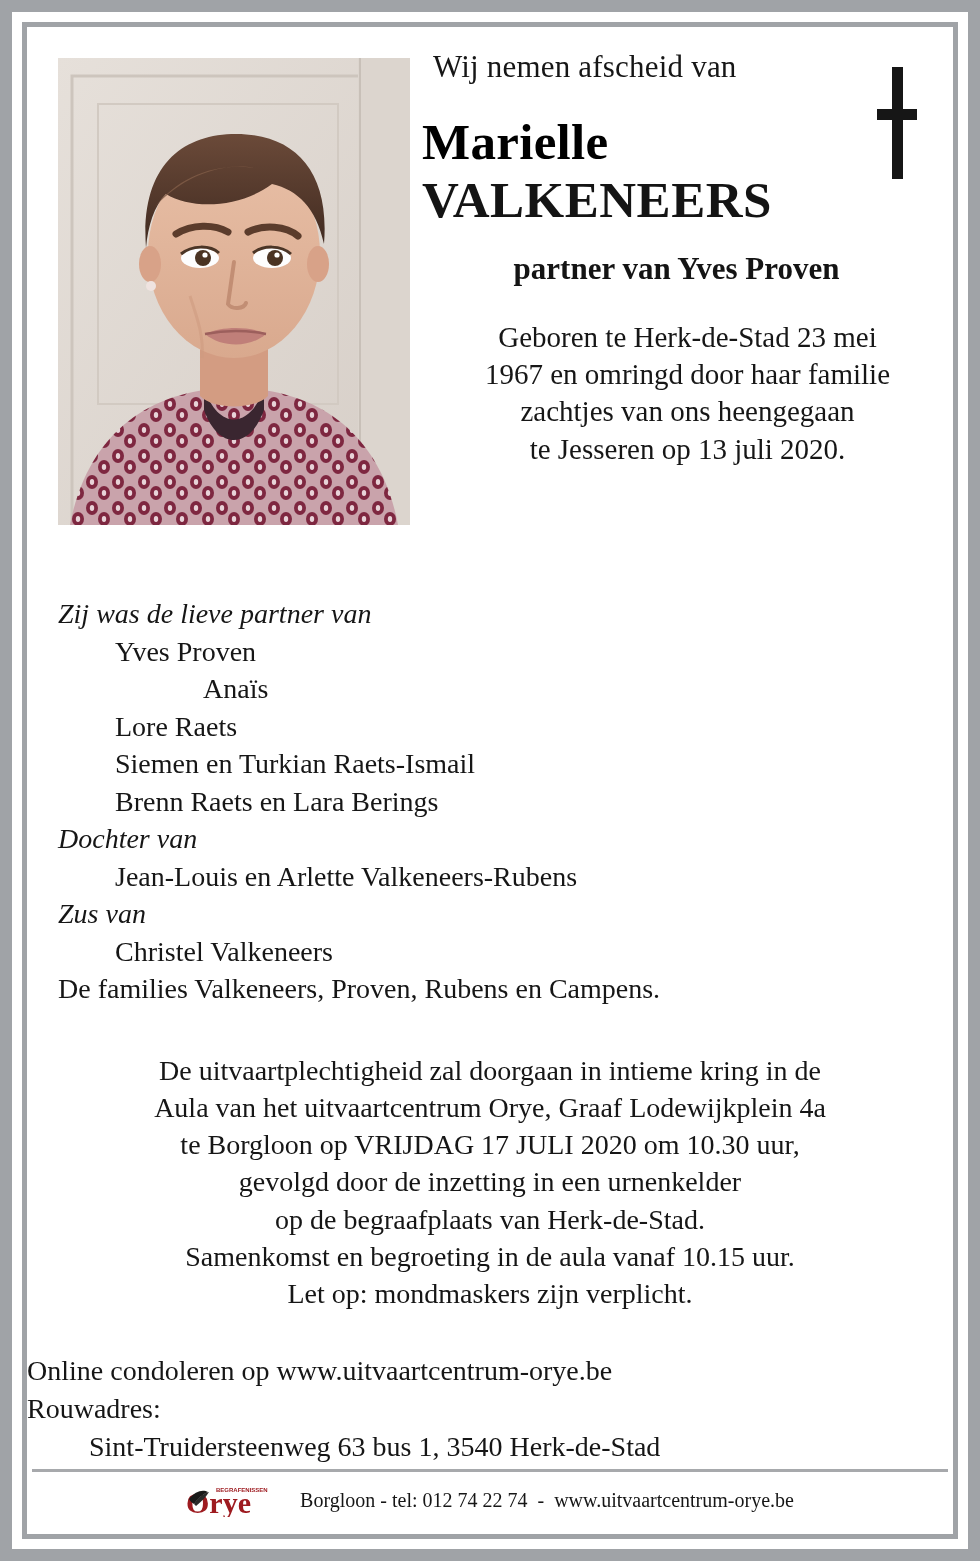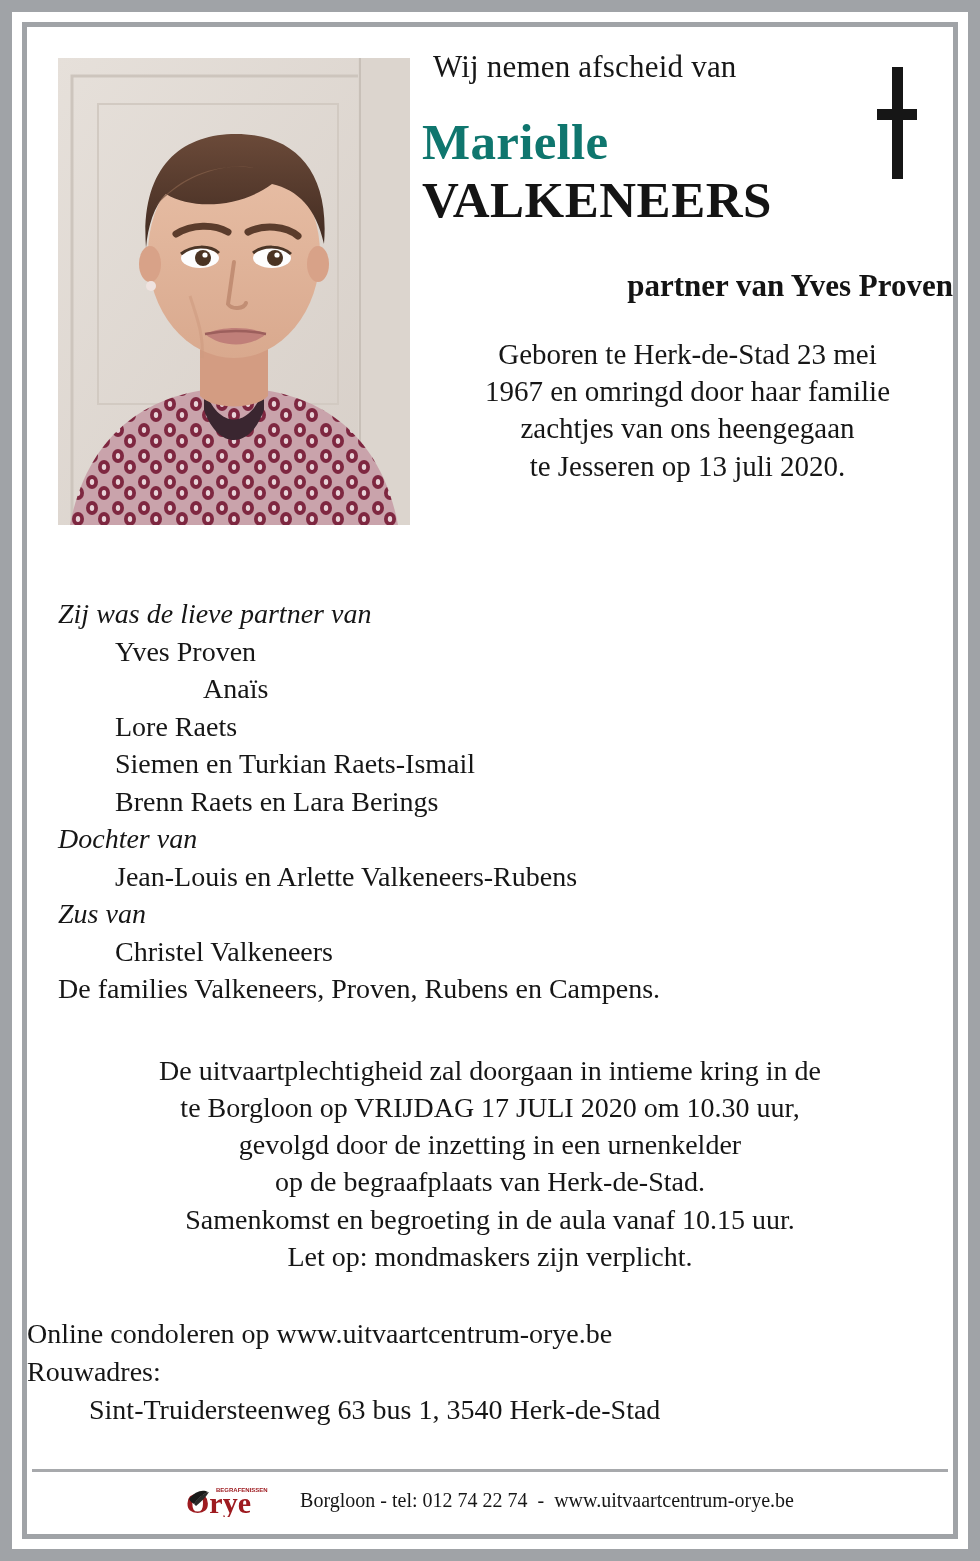--- a/index.html
+++ b/index.html
@@ -93,38 +93,39 @@
     position: absolute;
     left: 0;
     top: 42px;
     width: 40px;
     height: 11px;
     background: #161616;
   }
   .given-name {
     font-size: 51px;
     font-weight: bold;
-    color: #0f766e;
+    color: #000000;
     line-height: 1.16;
     margin-top: 28px;
     letter-spacing: .3px;
   }
   .family-name {
     font-size: 51px;
     font-weight: bold;
     color: #141414;
     line-height: 1.1;
     letter-spacing: .5px;
   }
   .partner-line {
     font-size: 31px;
     font-weight: bold;
     color: #141414;
-    text-align: right;
-    margin-top: 40px;
+    text-align: center;
+    margin-top: 23px;
+    padding-right: 22px;
   }
   .birth-block {
     font-size: 29px;
     color: #161616;
     text-align: center;
     line-height: 1.28;
     margin-top: 32px;
   }
 
   
@@ -305,20 +306,21 @@
         <div class="rel-name">Brenn Raets en Lara Berings</div>
         <div class="rel-label">Dochter van</div>
         <div class="rel-name">Jean-Louis en Arlette Valkeneers-Rubens</div>
         <div class="rel-label">Zus van</div>
         <div class="rel-name">Christel Valkeneers</div>
         <div class="families-line">De families Valkeneers, Proven, Rubens en Campens.</div>
       </div>
 
     <div class="ceremony">
       <div>De uitvaartplechtigheid zal doorgaan in intieme kring in de</div>
+      <div>Aula van het uitvaartcentrum Orye, Graaf Lodewijkplein 4a</div>
       <div>te Borgloon op VRIJDAG 17 JULI 2020 om 10.30 uur,</div>
       <div>gevolgd door de inzetting in een urnenkelder</div>
       <div>op de begraafplaats van Herk-de-Stad.</div>
       <div>Samenkomst en begroeting in de aula vanaf 10.15 uur.</div>
       <div>Let op: mondmaskers zijn verplicht.</div>
     </div>
 
     <div class="condolence">
       <div>Online condoleren op www.uitvaartcentrum-orye.be</div>
       <div>Rouwadres:</div>

